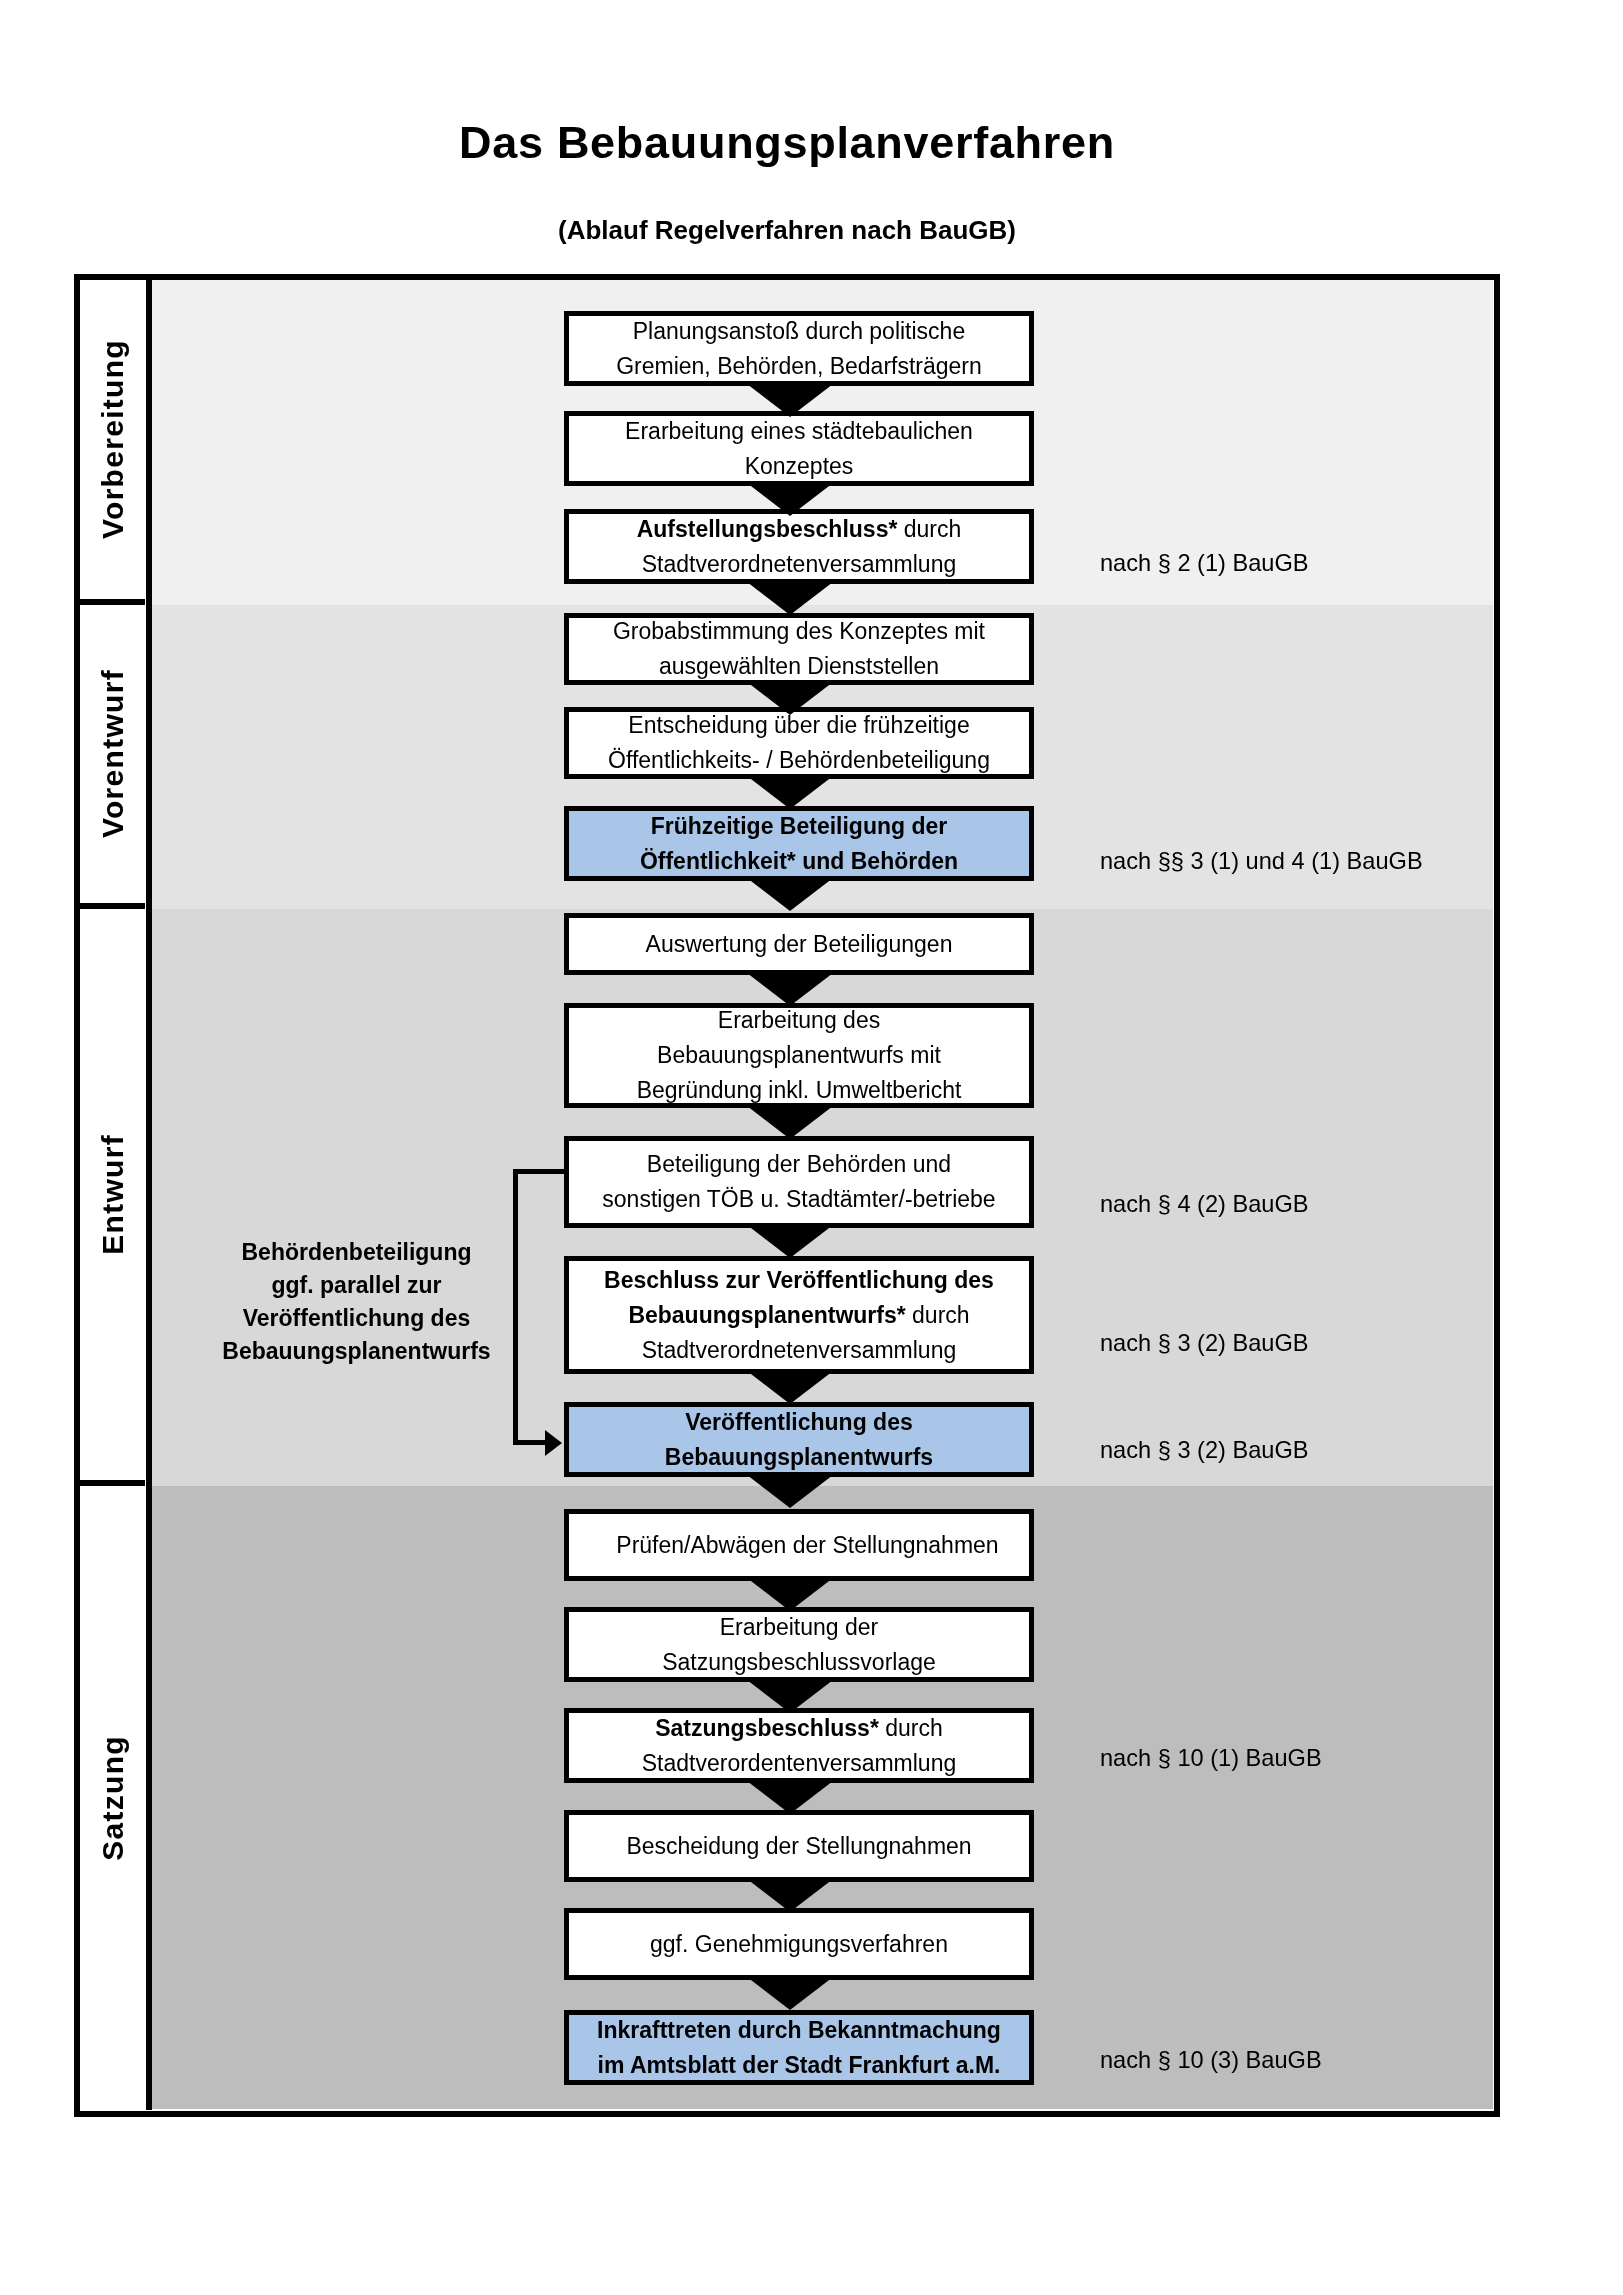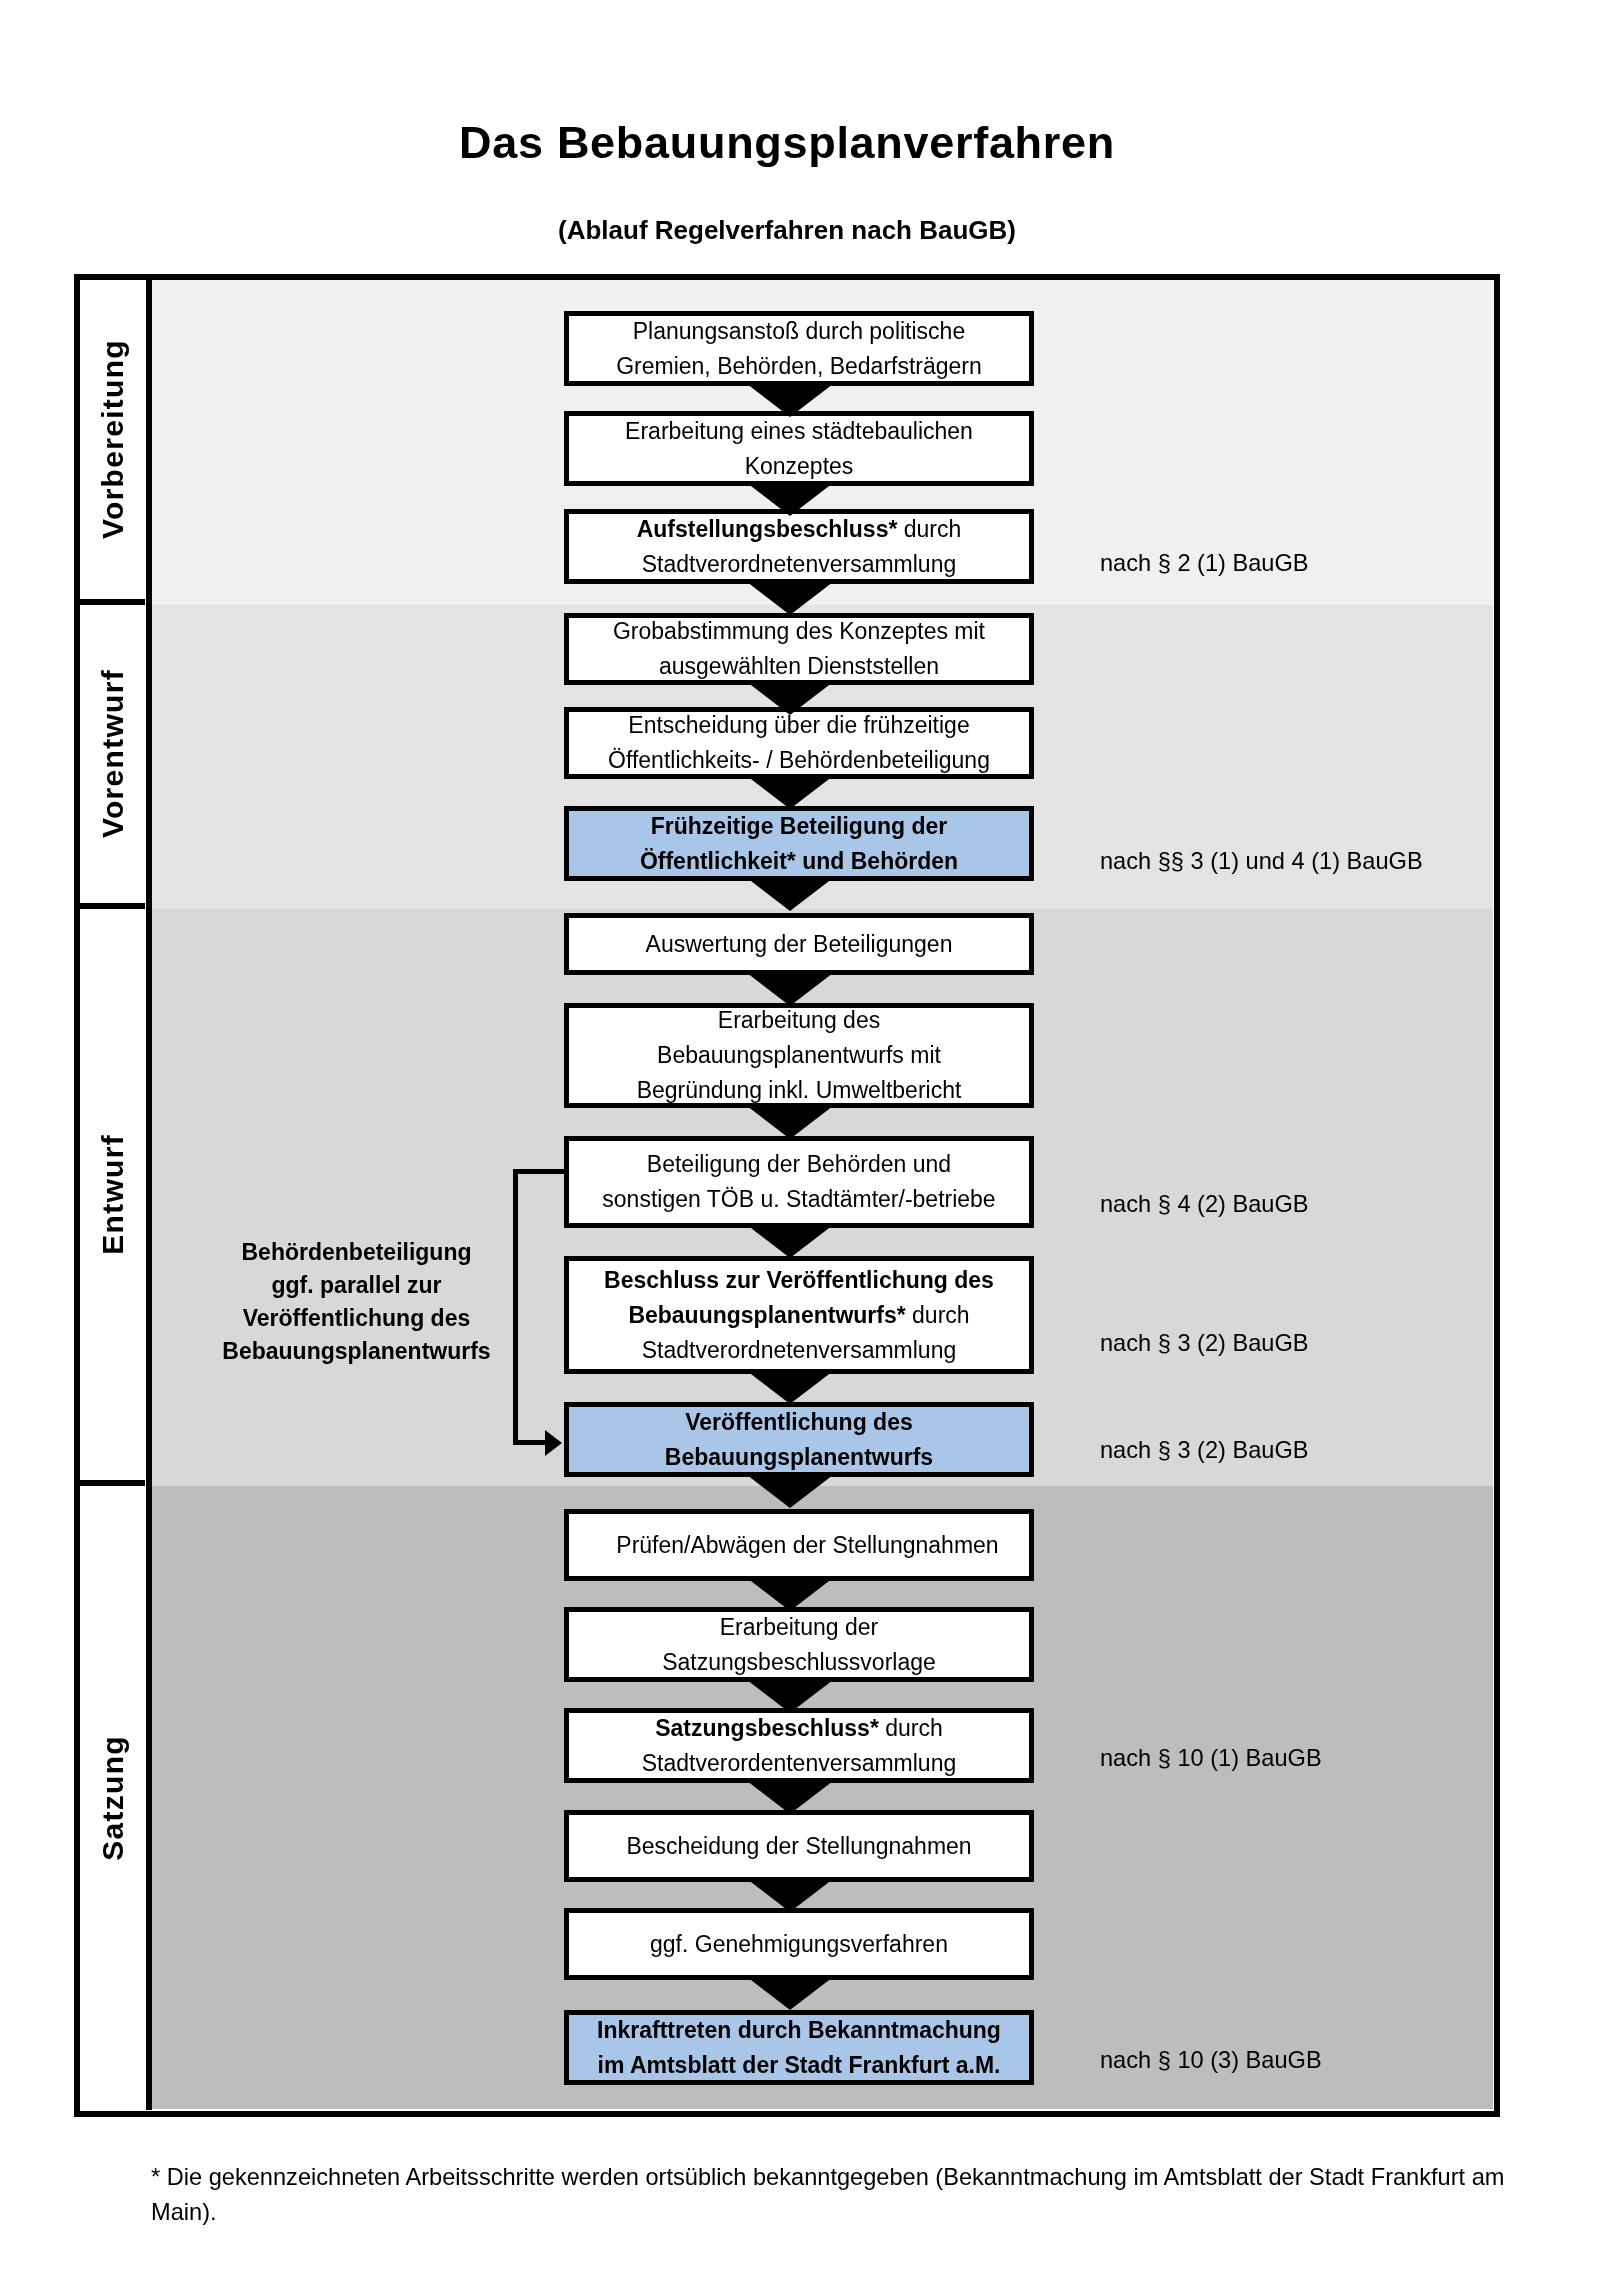--- a/index.html
+++ b/index.html
@@ -205,16 +205,15 @@
       <div class="bline"><span>Behördenbeteiligung</span></div>
       <div class="bline"><span>ggf. parallel zur</span></div>
       <div class="bline"><span>Veröffentlichung des</span></div>
       <div class="bline"><span>Bebauungsplanentwurfs</span></div>
     </div>
   <div class="conn" style="left:513px;top:1169px;width:51px;height:5.2px;"></div>
   <div class="conn" style="left:513px;top:1169px;width:5.2px;height:274px;"></div>
   <div class="conn" style="left:513px;top:1440px;width:34px;height:5.2px;"></div>
   <div class="conn-arrowhead"></div>
 
-  <div class="footnote">* Die gekennzeichneten Arbeitsschritte werden ortsüblich bekanntgegeben (Bekanntmachung im Amtsblatt  der Stadt Frankfurt am Main).</div>
 
 </div>
 
 
 </body></html>

